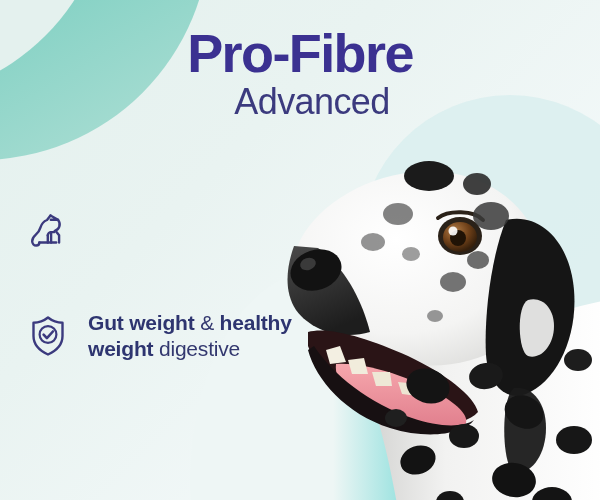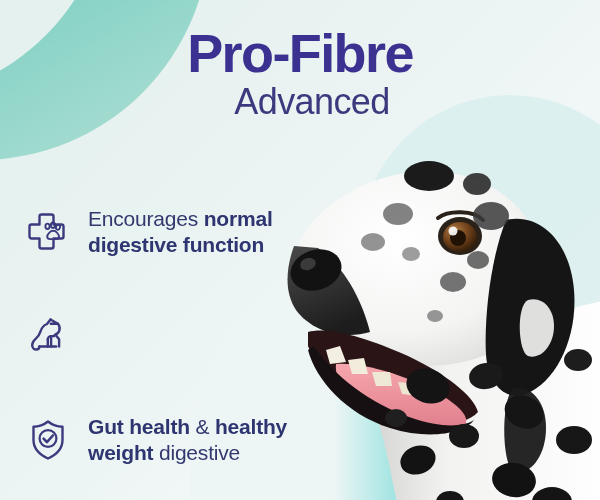--- a/index.html
+++ b/index.html
@@ -249,36 +249,20 @@
     </svg>
   </div>
 
   <div class="headline">
     <h1 class="title">Pro-Fibre</h1>
     <div class="subtitle">Advanced</div>
   </div>
 
   <div class="features">
 
-    <div class="feature">
-      <span class="feature-icon">
-        <svg width="46" height="46" viewBox="0 0 46 46" fill="none" stroke="#3b3a7e" stroke-width="2.4" stroke-linejoin="round" stroke-linecap="round" xmlns="http://www.w3.org/2000/svg">
-          <path d="M16.5 5.5h10a2 2 0 0 1 2 2v8h8a2 2 0 0 1 2 2v10a2 2 0 0 1-2 2h-8v8a2 2 0 0 1-2 2h-10a2 2 0 0 1-2-2v-8h-8a2 2 0 0 1-2-2v-10a2 2 0 0 1 2-2h8v-8a2 2 0 0 1 2-2z"></path>
-          <g stroke-width="1.9" fill="none">
-            <ellipse cx="22.5" cy="17.3" rx="2.1" ry="2.7"></ellipse>
-            <ellipse cx="28" cy="16.2" rx="2.1" ry="2.7"></ellipse>
-            <ellipse cx="33" cy="18.2" rx="2" ry="2.5" transform="rotate(18 33 18.2)"></ellipse>
-            <path d="M24.5 23.5c2-2.4 5.5-2.4 7.3 0 1 1.3 2.2 2.3 2.2 4 0 1.6-1.3 2.6-3 2.6h-5.8c-1.7 0-3-1-3-2.6 0-1.7 1.2-2.7 2.3-4z"></path>
-          </g>
-        </svg>
-      </span>
-      <div class="feature-text">
-        <span>Encourages </span><b>normal digestive function</b>
-      </div>
-    </div>
 
     <div class="feature">
       <span class="feature-icon">
         <svg width="46" height="46" viewBox="0 0 46 46" fill="none" stroke="#3b3a7e" stroke-width="2.4" stroke-linejoin="round" stroke-linecap="round" xmlns="http://www.w3.org/2000/svg">
           <path d="M25.5 6.5l-3.5 4.5c-3.4 1.3-5.6 4.3-6.6 7.6-.9 3.2-2.6 5.4-4.8 7.3-2.2 1.9-3.4 4-3.4 6.3 0 2.6 1.9 4.3 4 4.3 1.9 0 3.2-1.3 3.2-3"></path>
           <path d="M25.5 6.5l7.5 4.2h-7.2"></path>
           <path d="M33 10.7c1.6 2 2.1 4.6 1.3 7-.7 2.2-2.4 3.6-4.6 4.1"></path>
           <path d="M14.4 33.5h16.8"></path>
           <path d="M22.8 26.3c0-1.8 1.5-3.2 3.3-3.2h3.3"></path>
           <path d="M26.1 23.1v10.4"></path>
@@ -290,18 +274,18 @@
 
     <div class="feature">
       <span class="feature-icon">
         <svg width="46" height="46" viewBox="0 0 46 46" fill="none" stroke="#3b3a7e" stroke-width="2.4" stroke-linejoin="round" stroke-linecap="round" xmlns="http://www.w3.org/2000/svg">
           <path d="M23 4.5c4.5 3.6 9.4 5.2 14.5 5.2v13.4c0 8.1-5.6 14.4-14.5 18.4C14.1 37.5 8.5 31.2 8.5 23.1V9.7c5.1 0 10-1.6 14.5-5.2z"></path>
           <circle cx="23" cy="21.5" r="8.4" stroke-width="2.2"></circle>
           <path d="M18.6 21.6l3.3 3.5 6-6.6" stroke-width="2.6"></path>
         </svg>
       </span>
       <div class="feature-text">
-        <b>Gut health</b><span> &amp; </span><b>healthy weight</b><span> digestive</span>
+        <b>Gut weight</b><span> &amp; </span><b>healthy weight</b><span> digestive</span>
       </div>
     </div>
 
   </div>
 </div>
 
 </body></html>

